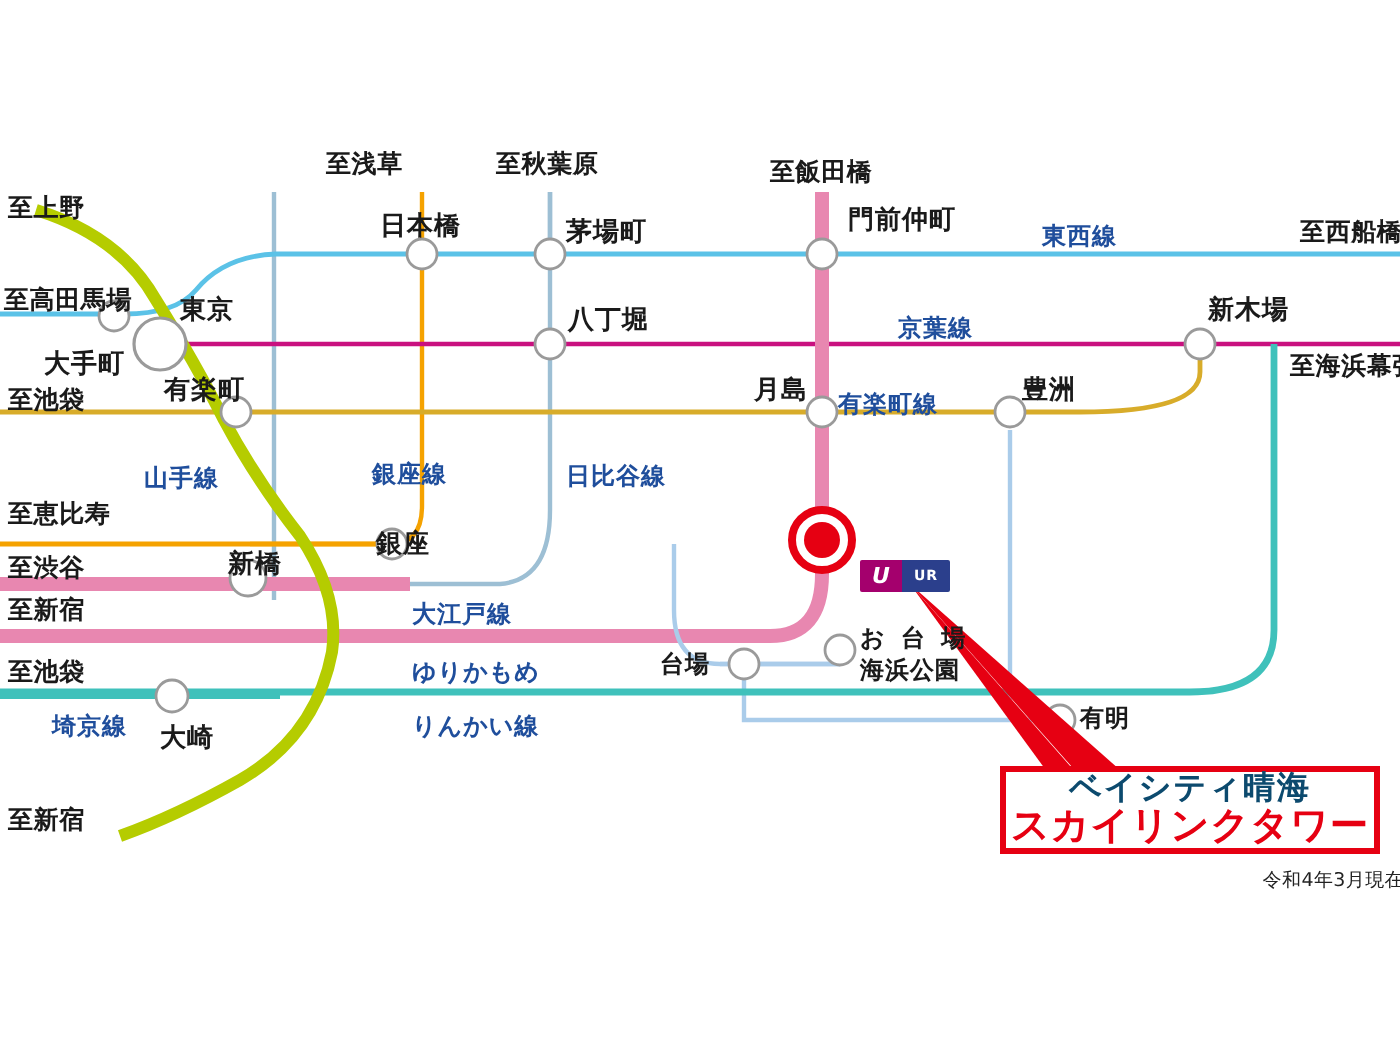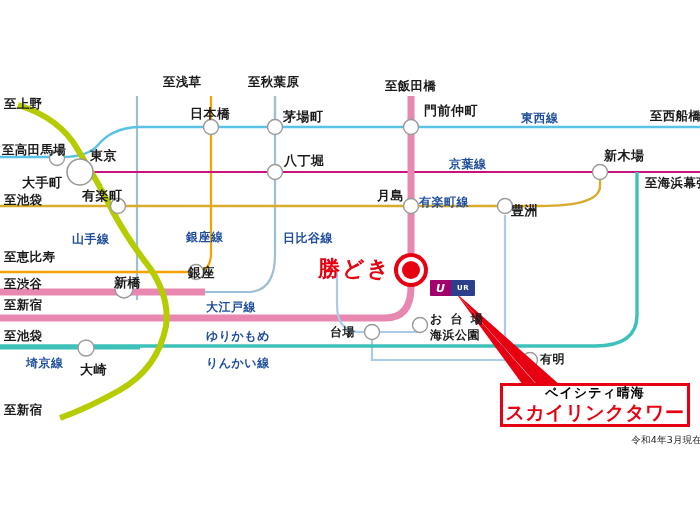--- a/index.html
+++ b/index.html
@@ -25,21 +25,21 @@
             justify-content:center;}
   #ur-badge .ur-right{background:#2b3f8c;width:24px;display:flex;align-items:center;
             justify-content:center;color:#fff;font-size:7px;font-weight:700;
             letter-spacing:0.5px;}
   #ur-badge .ur-u{color:#fff;font-size:11px;font-weight:700;font-style:italic;
             line-height:1;transform:translateY(-0.5px);}
   
   #callout{position:absolute;left:500px;top:383px;width:190px;height:44px;
            border:3px solid #e60012;background:#fff;box-sizing:border-box;
            display:flex;flex-direction:column;align-items:center;justify-content:center;}
-  #callout .co-sub{color:#000000;font-size:13px;font-weight:700;letter-spacing:1px;
+  #callout .co-sub{color:#0c4a6e;font-size:16px;font-weight:700;letter-spacing:1px;
            line-height:1.1;}
   #callout .co-main{color:#e60012;font-size:19px;font-weight:700;letter-spacing:0.5px;
            line-height:1.15;margin-top:1px;}
   #asof{position:absolute;left:12px;top:434px;width:690px;text-align:right;
         color:#222;font-size:9.5px;letter-spacing:0.2px;}
 </style>
 </head>
 <body>
 
 <div id="map-root">
@@ -172,41 +172,40 @@
 
   <div class="lbl station-name" style="left:22px; top:176px;">大手町</div>
   <div class="lbl station-name" style="left:90px; top:149px;">東京</div>
   <div class="lbl station-name" style="left:190px;top:107px;">日本橋</div>
   <div class="lbl station-name" style="left:283px;top:110px;">茅場町</div>
   <div class="lbl station-name" style="left:424px;top:104px;">門前仲町</div>
   <div class="lbl station-name" style="left:284px;top:154px;">八丁堀</div>
   <div class="lbl station-name" style="left:604px;top:149px;">新木場</div>
   <div class="lbl station-name" style="left:82px; top:189px;">有楽町</div>
   <div class="lbl station-name" style="left:377px;top:189px;">月島</div>
-  <div class="lbl station-name" style="left:511px;top:204px;text-align:right;">豊洲</div>
+  <div class="lbl station-name" style="left:511px;top:189px;text-align:right;">豊洲</div>
   <div class="lbl station-name" style="left:188px;top:266px;">銀座</div>
   <div class="lbl station-name" style="left:114px;top:276px;">新橋</div>
   <div class="lbl station-name" style="left:80px; top:363px;">大崎</div>
   <div class="lbl station-name small" style="left:330px;top:326px;">台場</div>
   <div class="lbl station-name small" style="left:430px;top:313px;letter-spacing:2px;">お 台 場</div>
   <div class="lbl station-name small" style="left:430px;top:329px;">海浜公園</div>
   <div class="lbl station-name small" style="left:540px;top:353px;text-align:center;">有明</div>
 
   <div class="lbl line-name" style="left:521px;top:112px;">東西線</div>
   <div class="lbl line-name" style="left:449px;top:158px;">京葉線</div>
   <div class="lbl line-name" style="left:419px;top:196px;font-family:Liberation Serif, serif;">有楽町線</div>
   <div class="lbl line-name" style="left:72px; top:233px;">山手線</div>
   <div class="lbl line-name" style="left:186px;top:231px;">銀座線</div>
   <div class="lbl line-name" style="left:283px;top:232px;">日比谷線</div>
   <div class="lbl line-name" style="left:206px;top:301px;">大江戸線</div>
   <div class="lbl line-name" style="left:206px;top:330px;">ゆりかもめ</div>
   <div class="lbl line-name" style="left:206px;top:357px;">りんかい線</div>
   <div class="lbl line-name" style="left:26px; top:357px;">埼京線</div>
 
-  <div class="lbl hl-name" style="left:318px;top:258px;">勝どき</div>
 
   <div id="ur-badge" style="left:430px;top:280px;">
     <div class="ur-left">
       <span class="ur-u">U</span>
     </div>
     <div class="ur-right">UR</div>
   </div>
 
   <div id="callout">
     <div class="co-sub">ベイシティ晴海</div>

